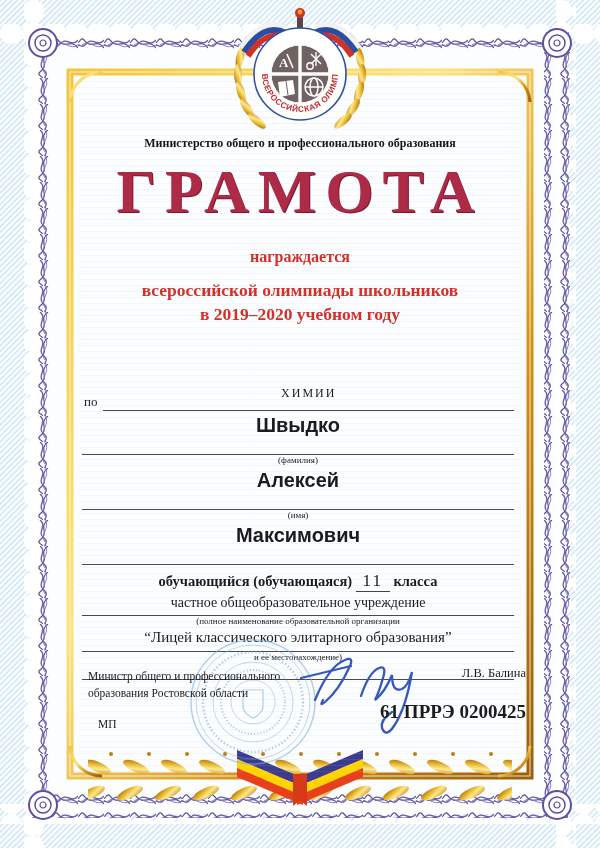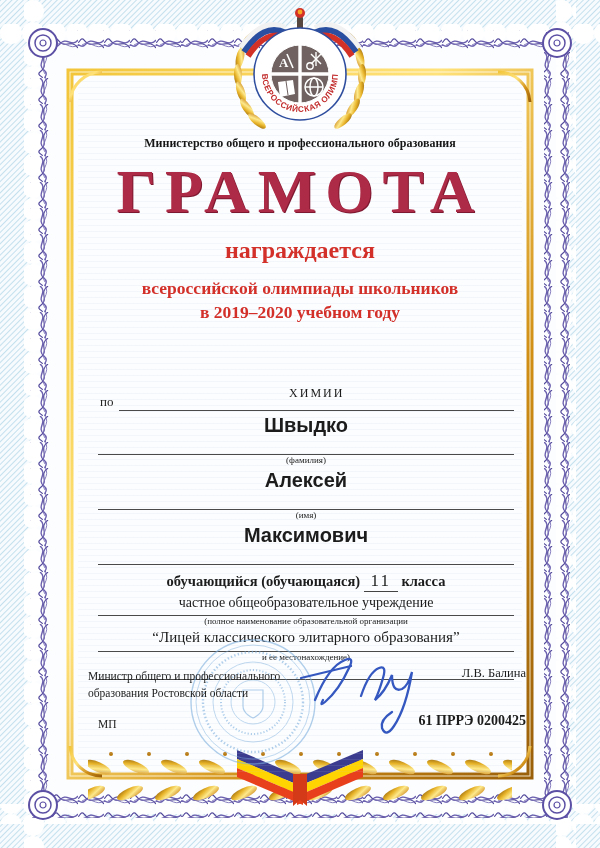--- a/index.html
+++ b/index.html
@@ -13,43 +13,43 @@
     position:absolute;left:78px;top:78px;right:78px;bottom:76px;
     background:
       repeating-linear-gradient(0deg, rgba(186,196,214,0.13) 0 1px, rgba(255,255,255,0) 1px 6px);
     text-align:center;
   }
   .ministry{margin-top:56px;font-size:12px;font-weight:bold;line-height:1.5;color:#161616;}
   .title{
     margin:4px 0 0 0;font-size:62px;font-weight:bold;letter-spacing:9px;
     color:#ad2b46;text-shadow:1px 1px 0 #7e1830;font-family:"Liberation Serif",serif;
   }
-  .award-verb{margin-top:10px;font-size:24px;font-weight:bold;color:#d3302a;}
+  .award-verb{margin-top:21px;font-size:16px;font-weight:bold;color:#d3302a;}
   .award-desc{margin-top:12px;font-size:17.5px;font-weight:bold;color:#d3302a;line-height:1.38;}
-  .form{position:absolute;left:20px;right:8px;top:308px;text-align:center;}
+  .form{position:absolute;left:4px;right:8px;top:308px;text-align:center;}
   .row{border-bottom:1px solid #4a4a4a;}
   .row-subject{display:flex;align-items:flex-end;border-bottom:none;}
   .prefix{font-size:13px;padding:0 6px 1px 2px;}
   .fill{flex:1;border-bottom:1px solid #4a4a4a;font-size:12px;letter-spacing:2px;padding-bottom:9px;}
   .sub-label{font-size:9px;color:#222;line-height:11px;}
   .row-name{font-family:"Liberation Sans",sans-serif;font-weight:bold;font-size:20px;
     height:24px;margin-top:3px;padding-bottom:16px;}
   .row-grade{border-bottom:none;margin-top:6px;height:22px;font-size:14.5px;font-weight:bold;}
   .grade-num{display:inline-block;min-width:34px;border-bottom:1px solid #444;
     font-weight:normal;font-size:17px;letter-spacing:2px;}
   .row-org{font-size:14px;height:20px;margin-top:2px;}
   .row-orgname{font-size:15px;height:22px;margin-top:2px;}
   .row-blank{height:14px;margin-top:2px;}
   .minister-block{
     position:absolute;left:88px;top:668px;width:215px;text-align:left;
     font-size:11.5px;line-height:1.45;
   }
   .seal-abbr{margin-top:15px;margin-left:10px;font-size:11.5px;}
   .sign-right{position:absolute;right:74px;top:666px;text-align:right;font-size:12.5px;}
-  .serial{margin-top:32px;font-weight:bold;font-size:14px;text-align:center;}
+  .serial{margin-top:20px;font-weight:bold;font-size:19px;text-align:center;}
   .emblem{position:absolute;left:183px;top:4px;}
   .stamp-sign{position:absolute;left:165px;top:622px;}
 </style>
 </head>
 <body>
 
 <div class="page">
 
   <svg class="border-art" width="600" height="848">
     <defs>

